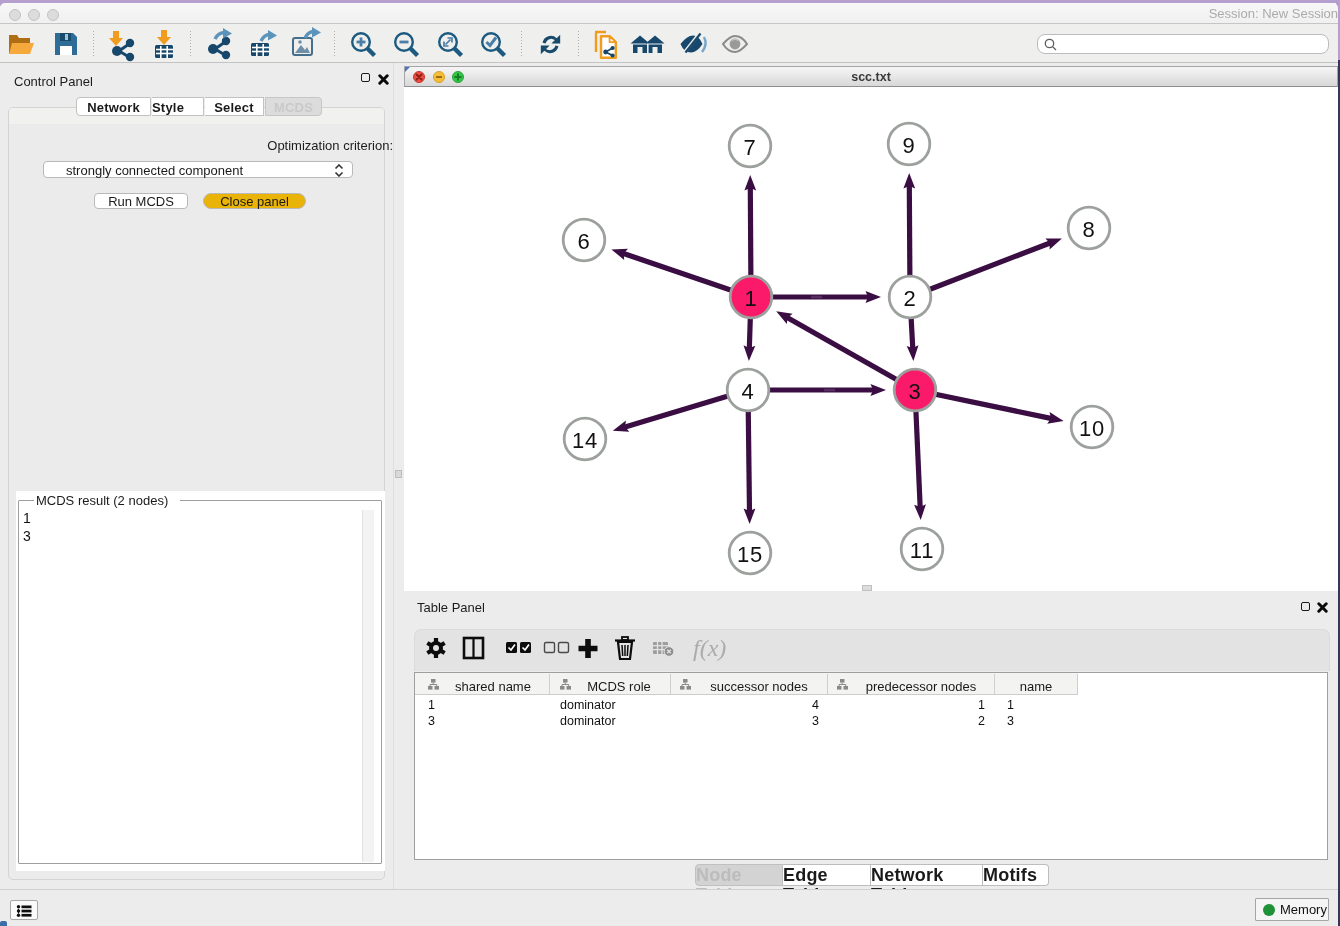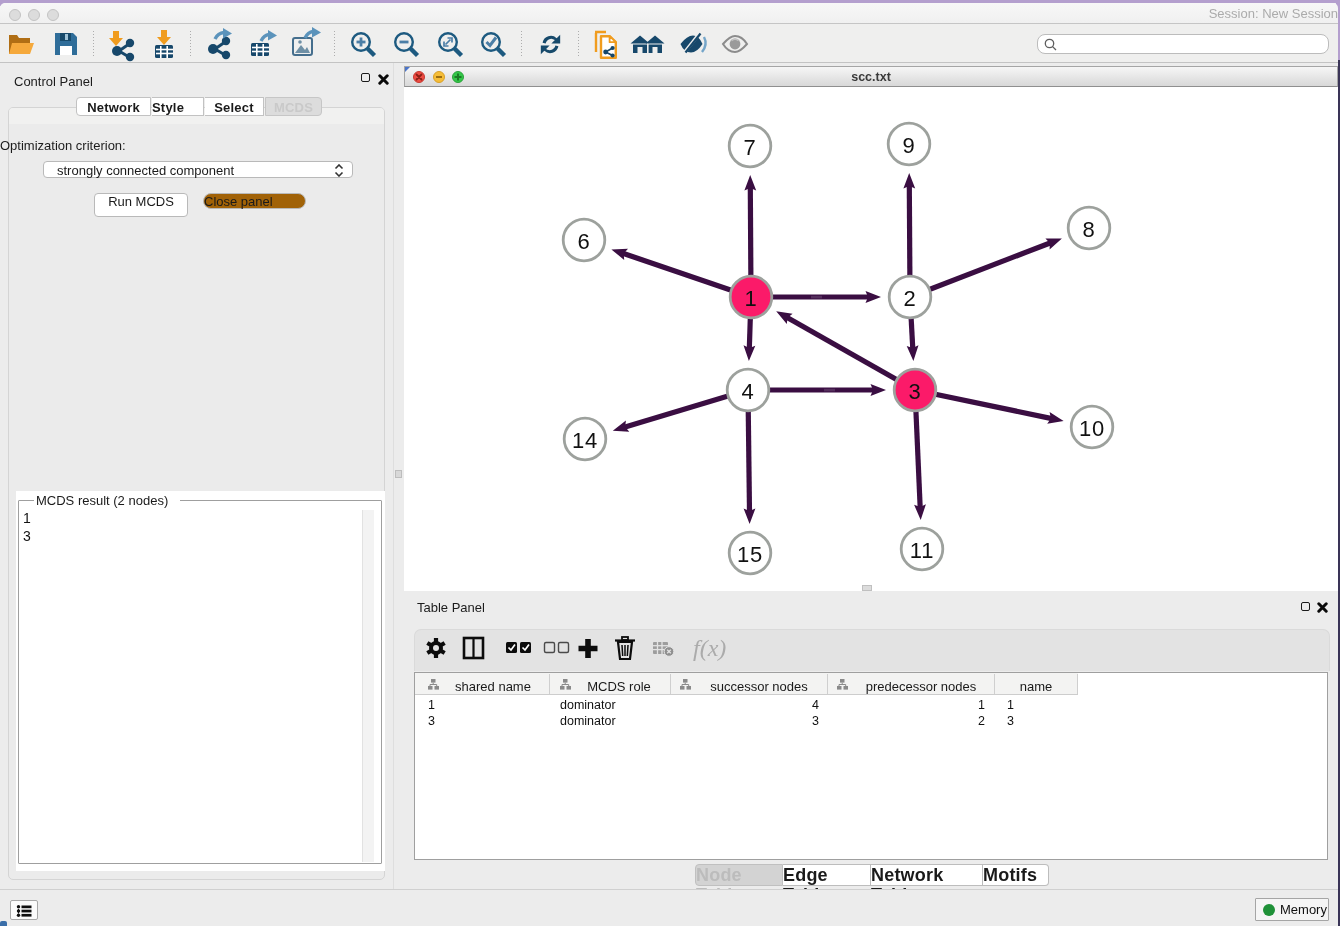--- a/index.html
+++ b/index.html
@@ -184,30 +184,30 @@
  <div class="abs" style="left:8px;top:44px;width:377px;height:773px;background:#ebebeb;border:1px solid #d4d4d4;border-radius:5px;"></div>
  <div class="abs" style="left:9px;top:45px;width:375px;height:16px;background:#f1f1f0;border-radius:4px 4px 0 0;"></div>
 
  <div class="abs" style="left:76px;top:34px;width:246px;height:21px;font-weight:bold;letter-spacing:0.2px;">
   <div class="abs" style="left:0;top:0;width:75px;height:19px;background:#fff;border:1px solid #c2c2c2;border-radius:4px 0 0 4px;text-align:center;font-size:13px;color:#1a1a1a;line-height:19px;">Network</div>
   <div class="abs" style="left:76px;top:0;width:52px;height:19px;background:#fff;border:1px solid #c2c2c2;border-left:none;font-size:13px;color:#1a1a1a;line-height:19px;">Style</div>
   <div class="abs" style="left:129px;top:0;width:59px;height:19px;background:#fff;border:1px solid #c2c2c2;border-left:none;text-align:center;font-size:13px;color:#1a1a1a;line-height:19px;">Select</div>
   <div class="abs" style="left:189px;top:0;width:57px;height:19px;background:#dcdcdc;border:1px solid #c6c6c6;border-radius:0 4px 4px 0;text-align:center;font-size:13px;color:#c9c9c9;line-height:19px;">MCDS</div>
  </div>
 
- <div class="abs" style="left:0;top:75px;width:393px;text-align:left;font-size:13px;color:#1c1c1c;">Optimization criterion:</div>
+ <div class="abs" style="left:0;top:75px;width:393px;text-align:right;font-size:13px;color:#1c1c1c;">Optimization criterion:</div>
  <div class="abs" style="left:43px;top:98px;width:310px;height:17px;background:#fff;border:1px solid #b9b9b9;border-radius:4px;font-size:13px;color:#1a1a1a;line-height:17px;padding-left:0;">
-  <span style="padding-left:13px;">strongly connected component</span>
+  <span style="padding-left:22px;">strongly connected component</span>
   <svg class="abs" style="right:8px;top:2px;" width="10" height="13" viewBox="0 0 10 13">
    <path d="M1.5,4.5 L5,1 L8.5,4.5" fill="none" stroke="#333" stroke-width="1.6"></path>
    <path d="M1.5,8.5 L5,12 L8.5,8.5" fill="none" stroke="#333" stroke-width="1.6"></path>
   </svg>
  </div>
- <div class="abs" style="left:94px;top:130px;width:94px;height:24px;background:#fff;border:1px solid #b9b9b9;border-radius:4px;text-align:center;font-size:13px;color:#1a1a1a;line-height:16px;">Run MCDS</div>
- <div class="abs" style="left:203px;top:130px;width:103px;height:16px;background:#a16207;border:1px solid #b9b9b9;border-radius:8px;font-size:13px;color:#1a1a1a;line-height:16px;">Close panel</div>
+ <div class="abs" style="left:94px;top:130px;width:94px;height:16px;background:#fff;border:1px solid #b9b9b9;border-radius:4px;text-align:center;font-size:13px;color:#1a1a1a;line-height:16px;">Run MCDS</div>
+ <div class="abs" style="left:203px;top:130px;width:103px;height:16px;background:#eab308;border:1px solid #b9b9b9;border-radius:8px;text-align:center;font-size:13px;color:#1a1a1a;line-height:16px;">Close panel</div>
 
  <div class="abs" style="left:16px;top:428px;width:369px;height:380px;background:#fff;"></div>
  <div class="abs" style="left:18px;top:437px;width:364px;height:364px;border:1px solid #9f9f9f;border-radius:1px;"></div>
  <div class="abs" style="left:22px;top:430px;width:146px;height:15px;background:#fff;font-size:13px;color:#1a1a1a;padding-left:2px;margin-left:12px;">MCDS result (2 nodes)</div>
  <div class="abs" style="left:362px;top:447px;width:12px;height:352px;background:#f3f3f3;border-left:1px solid #e2e2e2;"></div>
  <div class="abs" style="left:23px;top:447px;font-size:14px;color:#111;line-height:17.5px;">1<br>3</div>
 </div>
 
 <div class="abs" style="left:393px;top:63px;width:11px;height:826px;background:#ececec;border-left:1px solid #dedede;"></div>
 <div class="abs" style="left:395px;top:470px;width:7px;height:8px;background:#d8d8d8;border:1px solid #bdbdbd;"></div>

